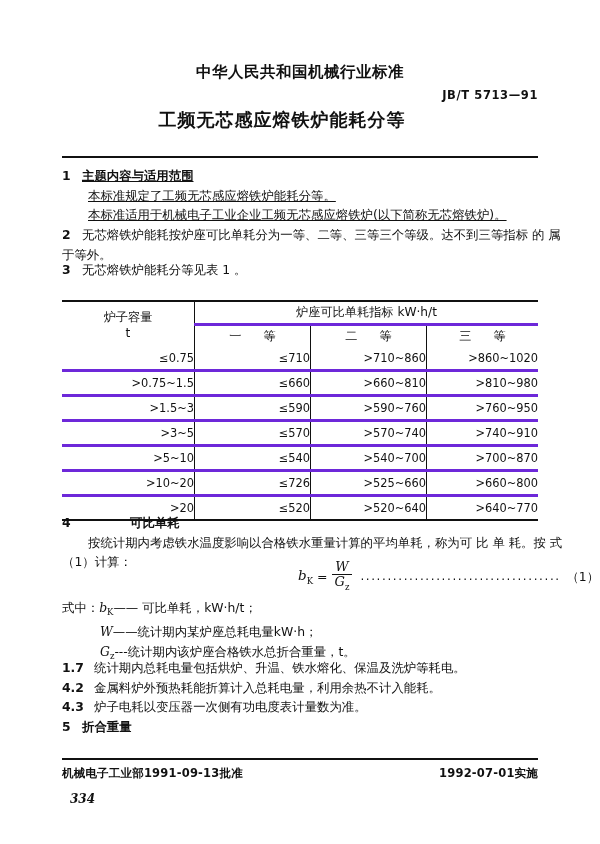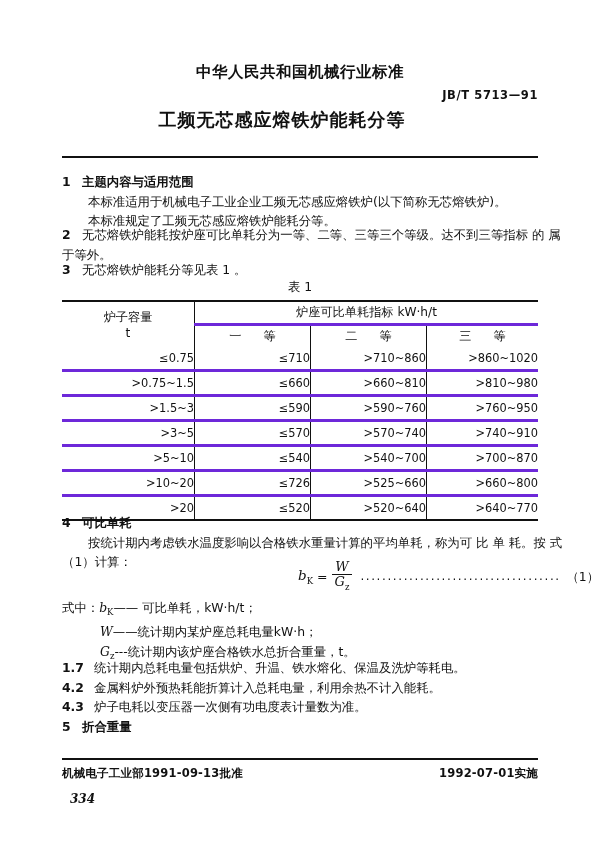--- a/index.html
+++ b/index.html
@@ -235,36 +235,35 @@
 <div class="page">
 
   <div class="hdr-line1">中华人民共和国机械行业标准</div>
 
   <div class="hdr-std-no">JB/T 5713—91</div>
 
   <div class="hdr-title">工频无芯感应熔铁炉能耗分等</div>
 
   <div class="rule-top"></div>
 
-  <div class="body-block" style="top:172px;">
+  <div class="body-block" style="top:166px;text-decoration:underline;">
     <div class="ln"><span class="num num-w1">1</span><span style="font-weight:bold;">主题内容与适用范围</span></div>
+    <div class="ln indent1">本标准规定了工频无芯感应熔铁炉能耗分等。</div>
     <div class="ln indent1">本标准适用于机械电子工业企业工频无芯感应熔铁炉(以下简称无芯熔铁炉)。</div>
-    <div class="ln indent1">本标准规定了工频无芯感应熔铁炉能耗分等。</div>
   </div>
 
   <div class="body-block" style="top:225px;">
     <div class="ln"><span class="num num-w1">2</span><span>无芯熔铁炉能耗按炉座可比单耗分为一等、二等、三等三个等级。达不到三等指标 的 属</span></div>
     <div class="ln">于等外。</div>
   </div>
 
   <div class="body-block" style="top:260px;">
     <div class="ln"><span class="num num-w1">3</span><span>无芯熔铁炉能耗分等见表 1 。</span></div>
   </div>
 
-  <div class="tbl-caption">表 1</div>
 
   <table class="tbl">
     <thead>
       <tr>
         <th class="hdr-cell cap-top vline" rowspan="2" style="width:132px;">
           <div>炉子容量</div>
           <div>t</div>
         </th>
         <th class="hdr-cell cap-top hline" colspan="3">炉座可比单耗指标  kW·h/t</th>
       </tr>
@@ -314,21 +313,21 @@
       <tr>
         <td class="cellpad vline cap-bot num-val">&gt;20</td>
         <td class="cellpad vline cap-bot num-val">≤520</td>
         <td class="cellpad vline cap-bot num-val">&gt;520~640</td>
         <td class="cellpad cap-bot num-val">&gt;640~770</td>
       </tr>
     </tbody>
   </table>
 
   <div class="body-block" style="top:513px;">
-    <div class="ln"><span class="num num-w1">4</span><span style="font-weight:bold;">可比单耗</span></div>
+    <div class="ln"><span class="num num-w1">4</span><span style="font-weight:bold;margin-left:48px;">可比单耗</span></div>
     <div class="ln indent1">按统计期内考虑铁水温度影响以合格铁水重量计算的平均单耗，称为可 比 单 耗。按 式</div>
     <div class="ln">（1）计算：</div>
   </div>
 
   <div class="formula-row" style="top:560px;">
     <div class="frm-inner">
       <span class="var-b"><span>b</span><sub>K</sub></span>
       <span class="eq">=</span>
       <span class="frac">
         <span class="top">W</span>

